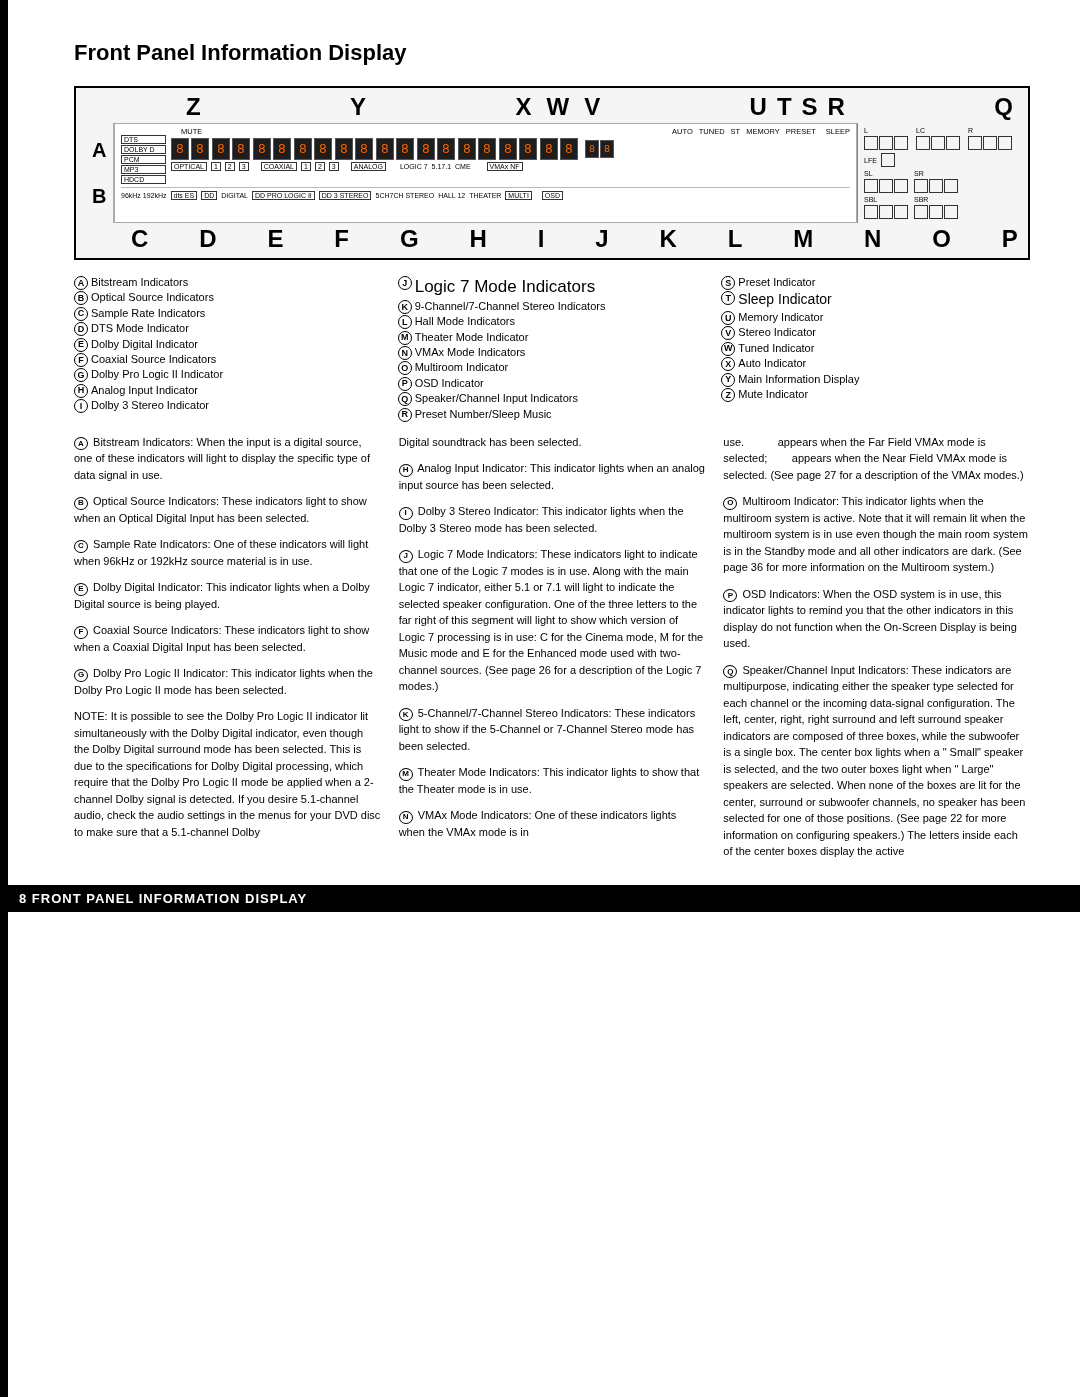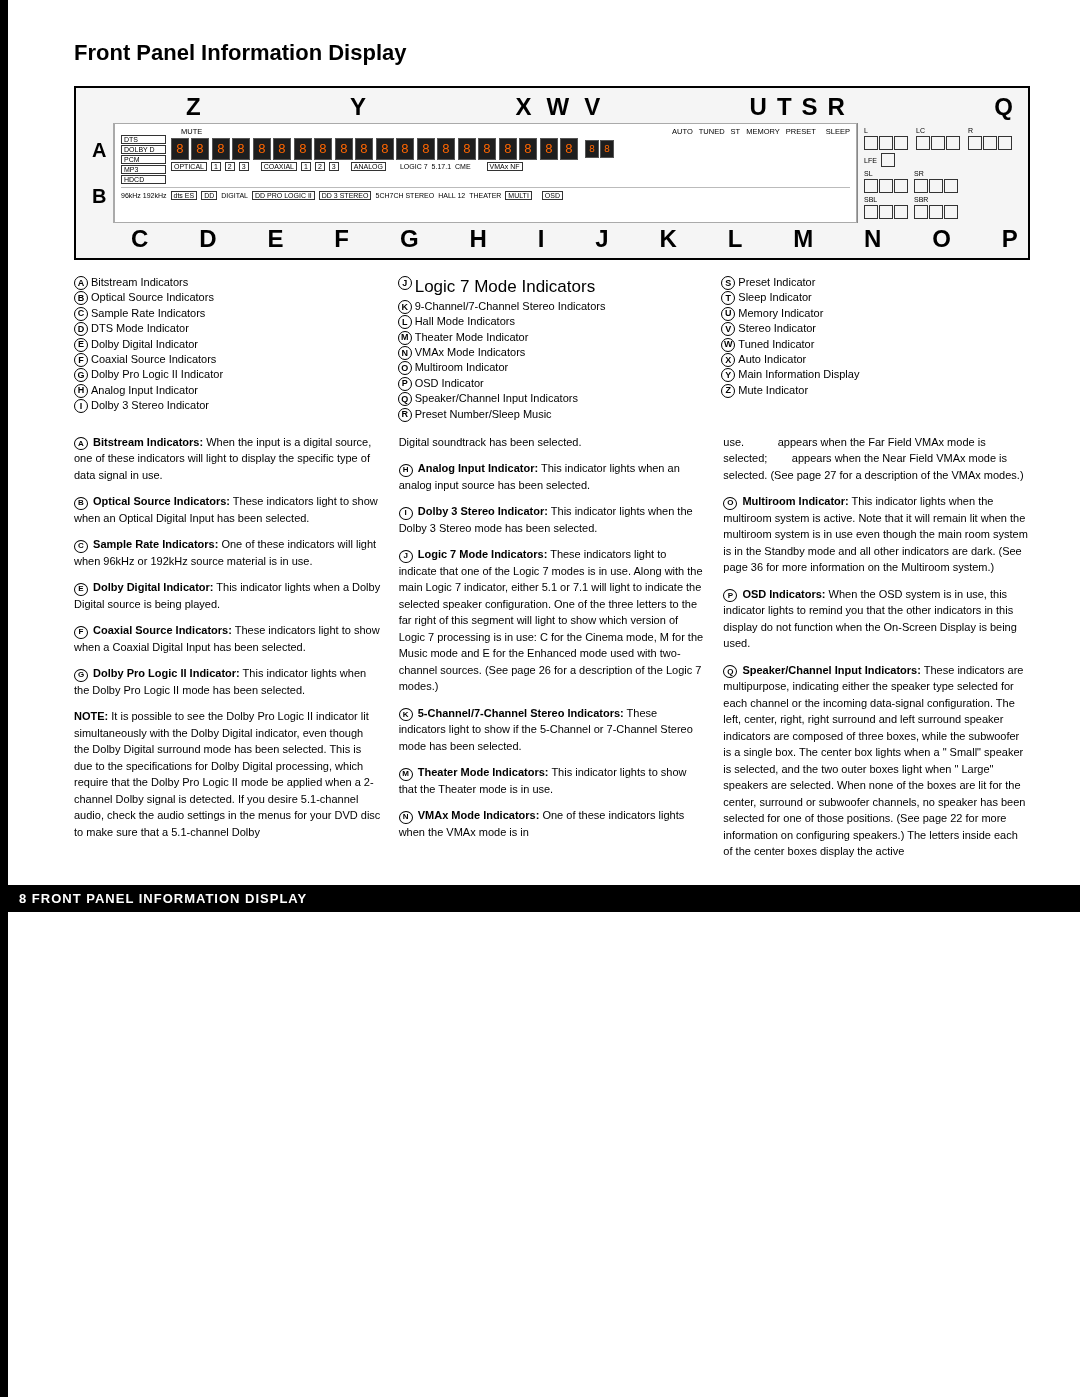--- a/index.html
+++ b/index.html
@@ -64,21 +64,21 @@
       margin-top: 1px;
     }
 
     .desc-para {
       margin-bottom: 10px;
       font-size: 11px;
       line-height: 1.5;
     }
 
     .desc-label {
-      font-weight: bold;
+      font-weight: normal;
     }
 
     
     .footer {
       background: #000;
       color: #fff;
       text-align: left;
       padding: 6px 15px;
       font-size: 13px;
       font-weight: bold;
@@ -450,21 +450,21 @@
           </div>
       </div>
 
       <div style="flex:1;">
         <div class="legend-item">
             <span class="legend-circle">S</span>
             <span style="font-size:11px;"> Preset Indicator</span>
           </div>
         <div class="legend-item">
             <span class="legend-circle">T</span>
-            <span style="font-size:11px;text-align:right;"> Sleep Indicator</span>
+            <span style="font-size:14px;text-align:right;"> Sleep Indicator</span>
           </div>
         <div class="legend-item">
             <span class="legend-circle">U</span>
             <span style="font-size:11px;"> Memory Indicator</span>
           </div>
         <div class="legend-item">
             <span class="legend-circle">V</span>
             <span style="font-size:11px;"> Stereo Indicator</span>
           </div>
         <div class="legend-item">

